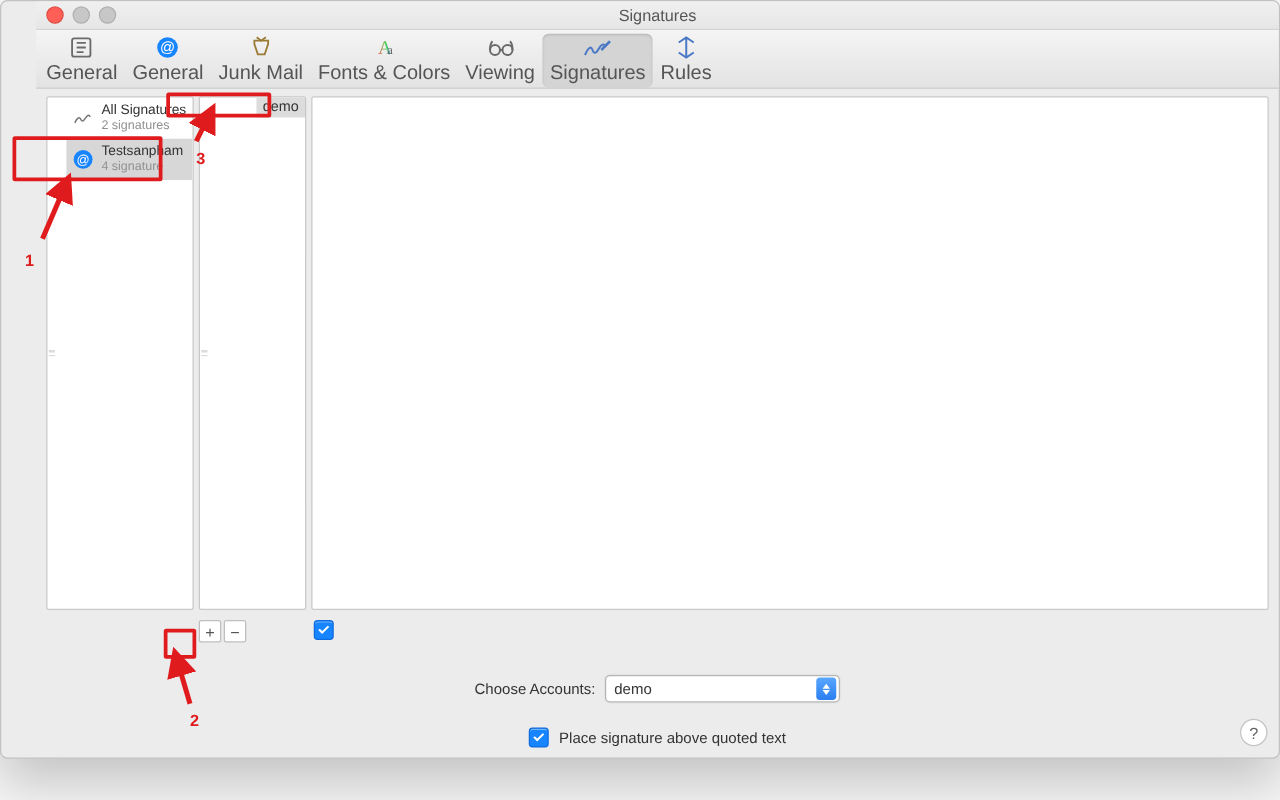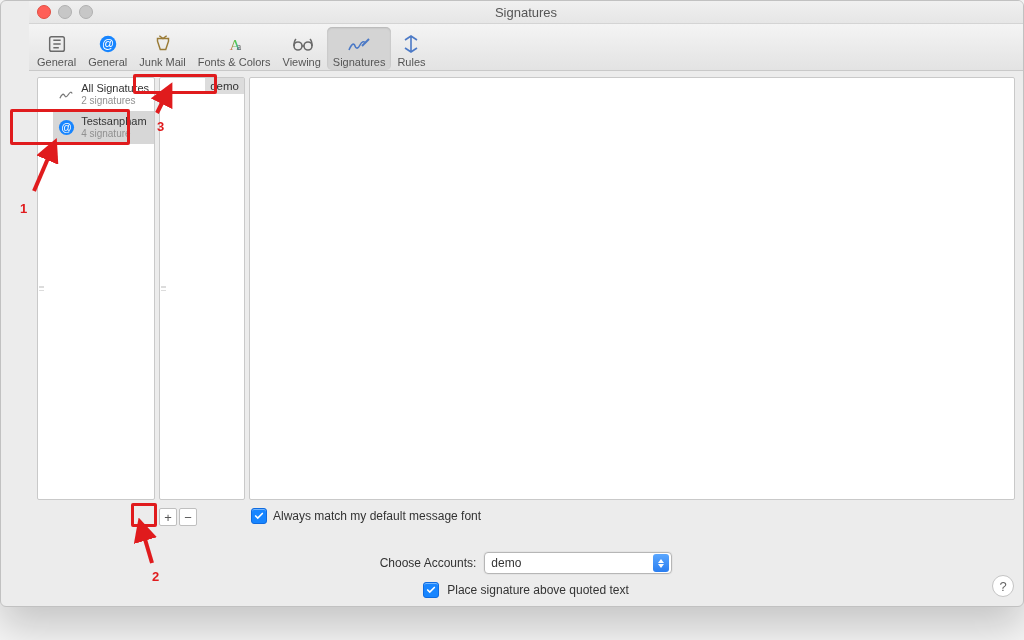--- a/index.html
+++ b/index.html
@@ -78,21 +78,21 @@
     align-items: center; justify-content: flex-end;
     padding: 2px 6px 2px;
     gap: 1px;
     border-radius: 5px;
     margin-top: 3px;
   }
   .tb-item.selected {
     background: #d4d4d4;
     box-shadow: inset 0 1px 2px rgba(0,0,0,0.15);
   }
-  .tb-item .label { font-size: 11px; color: #555; }
+  .tb-item .label { font-size: 16px; color: #555; }
   .tb-icon { width: 26px; height: 22px; display:flex; align-items:center; justify-content:center; }
   .body-area {
     flex: 1;
     display: flex;
     padding: 6px 8px 4px 8px;
     gap: 4px;
     min-height: 0;
   }
   .col {
     background: var(--panel-bg);
@@ -377,39 +377,38 @@
           <span>−</span>
         </div>
     </div>
     <div class="below-editor">
       <div class="check-row">
         <div class="mac-checkbox">
           <svg viewBox="0 0 12 12">
               <path d="M2 6l2.5 2.5L10 3" stroke="#fff" stroke-width="2" fill="none" stroke-linecap="round"></path>
             </svg>
         </div>
-        <span>Always match my default message font</span>
       </div>
     </div>
   </div>
 
   <div style="height:12px"></div>
 
   <div class="choose-row">
     <span>Choose Accounts:</span>
     <div class="select">
       <span>demo</span>
       <div class="arrows">
         <div class="a up"></div>
           <div class="a down"></div>
       </div>
     </div>
   </div>
 
-  <div class="choose-row" style="margin-top:0">
+  <div class="choose-row" style="margin-top:12px">
     <div class="mac-checkbox">
       <svg viewBox="0 0 12 12">
           <path d="M2 6l2.5 2.5L10 3" stroke="#fff" stroke-width="2" fill="none" stroke-linecap="round"></path>
         </svg>
     </div>
     <span>Place signature above quoted text</span>
   </div>
 
   <div class="helpbtn">?</div>
 

